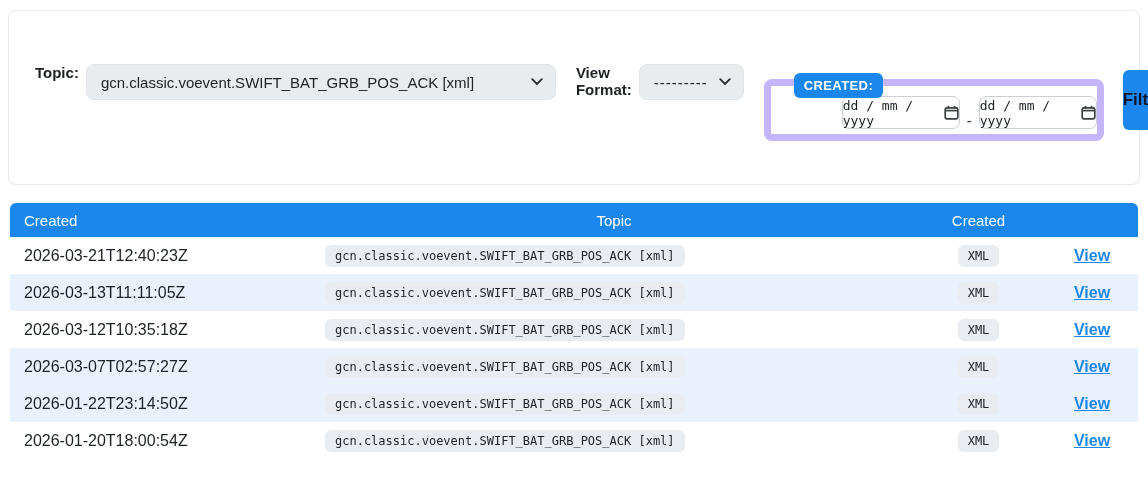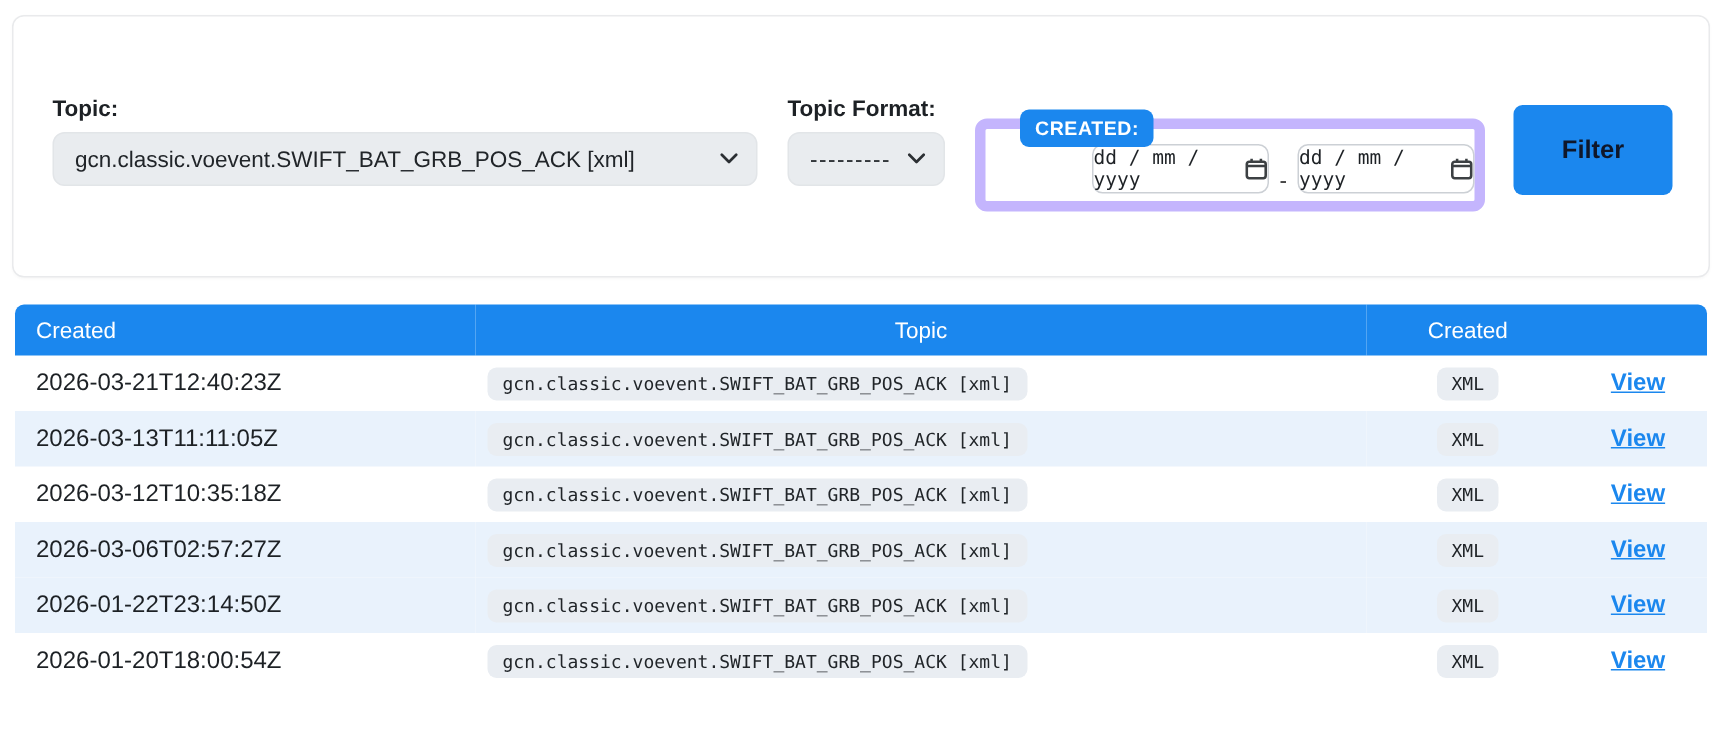--- a/index.html
+++ b/index.html
@@ -16,21 +16,21 @@
     margin: 10px 8px 0 8px;
     height: 175px;
     border: 1px solid #e9eaec;
     border-radius: 8px;
     background: #ffffff;
     box-shadow: 0 1px 2px rgba(0,0,0,0.03);
     display: flex;
     align-items: flex-start;
     padding: 53px 24px 0 26px;
   }
-  .field-group { display: flex; flex-direction: column; gap: 7px; }
+  .field-group { display: flex; flex-direction: row; gap: 7px; }
   .field-label { font-weight: bold; font-size: 15px; color: #1d2125; }
   .select-wrap { position: relative; }
   select {
     appearance: none; -webkit-appearance: none; -moz-appearance: none;
     background: #e9ecef;
     border: 1px solid #e2e5e8;
     border-radius: 8px;
     height: 36px;
     font-family: "Liberation Sans", sans-serif;
     font-size: 15px;
@@ -164,21 +164,21 @@
         </select>
         <span class="chevron">
           <svg width="12" height="8" viewBox="0 0 12 8">
               <path d="M1.2 1.2 L6 6 L10.8 1.2" stroke="#2b2f33" stroke-width="1.8" fill="none" stroke-linecap="round" stroke-linejoin="round"></path>
             </svg>
         </span>
       </div>
     </div>
 
     <div class="field-group" style="margin-left:20px">
-      <label class="field-label">Topic Format:</label>
+      <label class="field-label">View Format:</label>
       <div class="select-wrap">
         <select class="format-select">
           <option>---------</option>
         </select>
         <span class="chevron">
           <svg width="12" height="8" viewBox="0 0 12 8">
               <path d="M1.2 1.2 L6 6 L10.8 1.2" stroke="#2b2f33" stroke-width="1.8" fill="none" stroke-linecap="round" stroke-linejoin="round"></path>
             </svg>
         </span>
       </div>
@@ -244,21 +244,21 @@
     <td class="cell-format"><span class="code-badge">XML</span></td>
     <td class="cell-view"><a class="view-link" href="#">View</a></td>
   </tr>
         <tr>
     <td class="cell-created">2026-03-12T10:35:18Z</td>
     <td class="cell-topic"><span class="code-badge">gcn.classic.voevent.SWIFT_BAT_GRB_POS_ACK [xml]</span></td>
     <td class="cell-format"><span class="code-badge">XML</span></td>
     <td class="cell-view"><a class="view-link" href="#">View</a></td>
   </tr>
         <tr class="alt">
-    <td class="cell-created">2026-03-06T02:57:27Z</td>
+    <td class="cell-created">2026-03-07T02:57:27Z</td>
     <td class="cell-topic"><span class="code-badge">gcn.classic.voevent.SWIFT_BAT_GRB_POS_ACK [xml]</span></td>
     <td class="cell-format"><span class="code-badge">XML</span></td>
     <td class="cell-view"><a class="view-link" href="#">View</a></td>
   </tr>
         <tr class="alt">
     <td class="cell-created">2026-01-22T23:14:50Z</td>
     <td class="cell-topic"><span class="code-badge">gcn.classic.voevent.SWIFT_BAT_GRB_POS_ACK [xml]</span></td>
     <td class="cell-format"><span class="code-badge">XML</span></td>
     <td class="cell-view"><a class="view-link" href="#">View</a></td>
   </tr>

